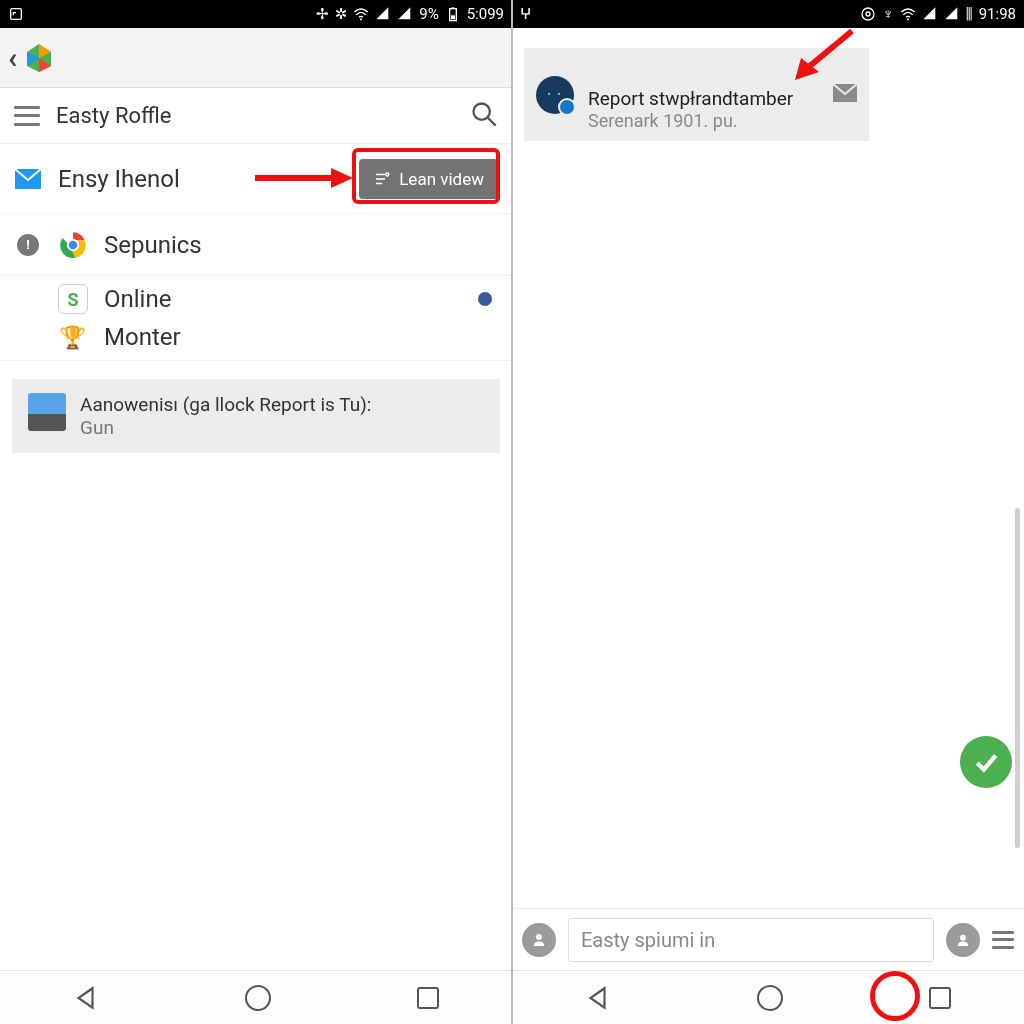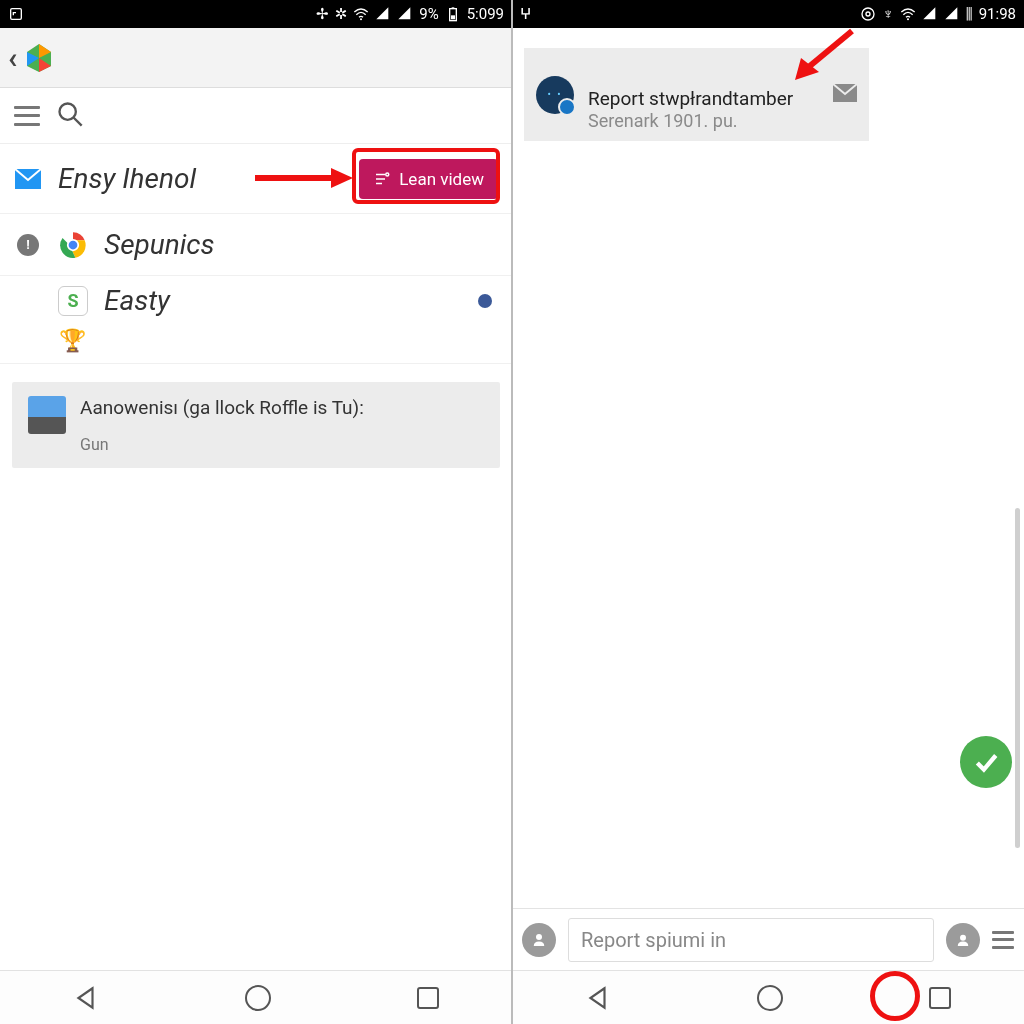--- a/index.html
+++ b/index.html
@@ -21,33 +21,33 @@
 
   .l-searchrow { height:56px; display:flex; align-items:center; padding:0 14px; gap:16px; border-bottom:1px solid #eee;}
   .hamburger { width:26px; height:20px; display:flex; flex-direction:column; justify-content:space-between;}
   .hamburger span { height:3px; background:#777; border-radius:1px;}
   .l-searchrow .name { font-size:22px; color:#333; flex:1;}
   .search-ic svg{width:28px;height:28px;stroke:#555;fill:none;stroke-width:2;}
 
   .l-row { min-height:62px; display:flex; align-items:center; padding:0 14px; gap:16px; border-bottom:1px solid #f0f0f0; position:relative;}
   .l-row .lead { width:28px; display:flex; justify-content:center;}
   .l-row .app-ic { width:30px; height:30px; border-radius:6px; display:flex; align-items:center; justify-content:center;}
-  .l-row .label { font-size:28px; color:#333; flex:1;font-style:italic;}
-  .pill-btn { background:#be185d; color:#fff; border-radius:4px; padding:10px 14px; font-size:17px; display:flex; align-items:center; gap:8px;}
+  .l-row .label { font-size:24px; color:#333; flex:1;}
+  .pill-btn { background:#737373; color:#fff; border-radius:4px; padding:10px 14px; font-size:17px; display:flex; align-items:center; gap:8px;}
   .pill-btn svg{width:18px;height:18px;stroke:#fff;fill:none;stroke-width:2;}
   .red-box { position:absolute; border:4px solid #e11; border-radius:6px; pointer-events:none;}
   .cam-btn { width:48px;height:40px;background:#eef2f5;border:1px solid #d0d5da;border-radius:4px;display:flex;align-items:center;justify-content:center;}
   .cam-btn svg{width:22px;height:18px;fill:#3a7bd5;}
 
   .info-dot{width:14px;height:14px;border-radius:50%;background:#3b5998;margin-right:6px;}
 
   .l-card{background:#ececec;padding:14px 16px;margin:0 12px;border-radius:2px;display:flex;gap:14px;align-items:flex-start;}
   .l-card .thumb{width:38px;height:38px;background:linear-gradient(#5aa3e8,#5aa3e8 55%,#555 55%);border-radius:3px;}
   .l-card .t1{font-size:19px;color:#333;}
-  .l-card .t2{font-size:16px;color:#777;margin-top:16px;}
+  .l-card .t2{font-size:19px;color:#777;margin-top:0;}
 
   .navbar { height:54px; background:#fdfdfd; border-top:1px solid #e2e2e2; display:flex; align-items:center; justify-content:space-around;}
   .navbar svg{width:26px;height:26px;stroke:#555;fill:none;stroke-width:2;}
   .nav-circ{width:26px;height:26px;border:2px solid #555;border-radius:50%;}
   .nav-sq{width:22px;height:22px;border:2px solid #555;border-radius:3px;}
   .nav-back-o{width:22px;height:22px;}
   .nav-back-o polygon{fill:none;stroke:#555;stroke-width:2;}
 
   
   .r-appbar{height:60px;background:#1976c5;color:#fff;display:flex;align-items:center;padding:0 16px;gap:22px;}
@@ -125,20 +125,21 @@
       <path d="M4 10 L16 16 L4 24 Z" fill="#2196f3"></path>
     </svg>
   </div>
 
   <div class="l-searchrow">
     <div class="hamburger">
           <span></span>
           <span></span>
           <span></span>
         </div>
+    <span class="name">Easty Roffle</span>
     <span class="search-ic">
       <svg viewBox="0 0 24 24">
             <circle cx="10" cy="10" r="7"></circle>
             <line x1="15" y1="15" x2="22" y2="22"></line>
           </svg>
     </span>
   </div>
 
   <div class="l-row" style="height:70px;">
     <span class="lead">
@@ -177,34 +178,35 @@
             <circle cx="24" cy="24" r="9" fill="none" stroke="#fff" stroke-width="3"></circle>
           </svg>
     </span>
     <span class="label">Sepunics</span>
   </div>
 
   <div class="l-row" style="flex-direction:column;align-items:stretch;gap:8px;padding-top:8px;padding-bottom:8px;">
     <div style="display:flex;align-items:center;gap:16px;">
       <span class="lead"></span>
       <span class="app-ic" style="background:#fff;border:1px solid #ccc;color:#4caf50;font-weight:bold;font-size:18px;">S</span>
-      <span class="label">Easty</span>
+      <span class="label">Online</span>
       <span class="info-dot"></span>
     </div>
     <div style="display:flex;align-items:center;gap:16px;">
       <span class="lead"></span>
       <span class="app-ic" style="font-size:22px;">🏆</span>
+      <span class="label">Monter</span>
     </div>
   </div>
 
   <div style="height:18px;"></div>
   <div class="l-card">
     <div class="thumb"></div>
     <div>
-      <div class="t1">Aanowenisı (ga llock Roffle is Tu):</div>
+      <div class="t1">Aanowenisı (ga llock Report is Tu):</div>
       <div class="t2">Gun</div>
     </div>
   </div>
 
   <div style="flex:1"></div>
 
   <div class="navbar">
     <svg class="nav-back-o" viewBox="0 0 24 24">
           <polygon points="18,3 5,12 18,21"></polygon>
         </svg>
@@ -273,21 +275,21 @@
   </div>
 
   <div class="r-inputbar">
     <div class="r-chip">
       <svg viewBox="0 0 24 24">
             <circle cx="12" cy="8" r="4"></circle>
             <path d="M5 20 q0 -6 7 -6 q7 0 7 6 z"></path>
           </svg>
     </div>
     <div class="r-input">
-      <span>Report spiumi in</span>
+      <span>Easty spiumi in</span>
     </div>
     <div class="r-chip" style="background:#9b9b9b;">
       <svg viewBox="0 0 24 24">
             <circle cx="12" cy="9" r="4"></circle>
             <path d="M5 20 q0 -6 7 -6 q7 0 7 6 z"></path>
           </svg>
     </div>
     <div class="hamburger" style="width:22px;height:18px;">
           <span></span>
           <span></span>

